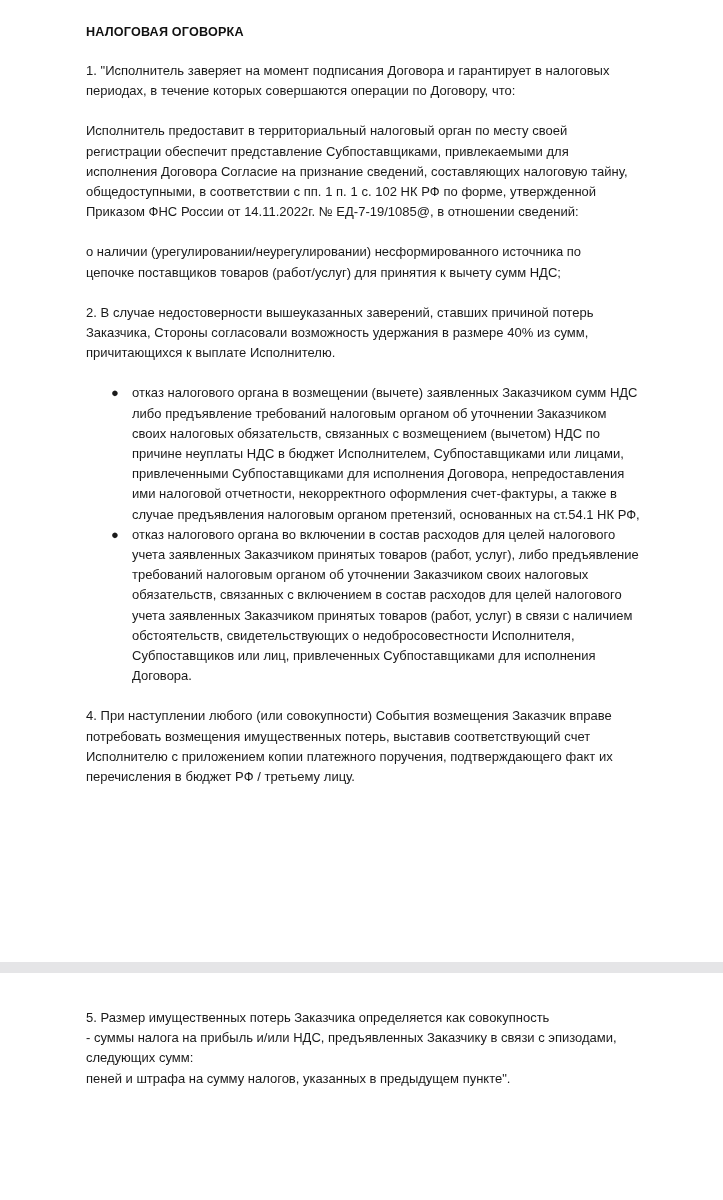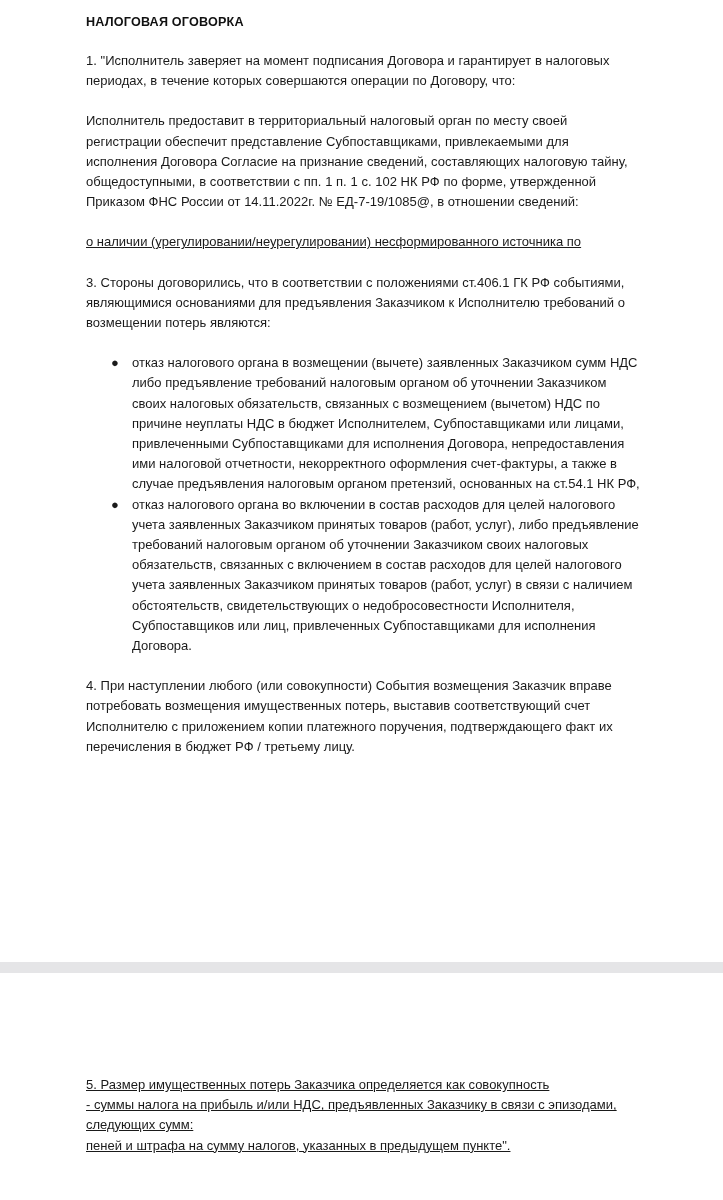--- a/index.html
+++ b/index.html
@@ -19,25 +19,25 @@
     position: relative;
     width: 723px;
     background: #ffffff;
   }
   .page-section {
     box-sizing: border-box;
     padding: 0 83px 0 86px;
     background: #ffffff;
   }
   .page-section.first {
-    padding-top: 12px;
+    padding-top: 22px;
     height: 962px;
   }
   .page-section.second {
-    padding-top: 90px;
+    padding-top: 35px;
     height: 228px;
   }
   .doc-heading {
     font-size: 12.6px;
     font-weight: bold;
     letter-spacing: 0.2px;
     line-height: 20px;
     margin: 0 0 19px 0;
     color: #111111;
   }
@@ -69,22 +69,21 @@
     font-size: 13px;
     line-height: 20.2px;
     color: #1a1a1a;
   }
   .page-break-band {
     width: 723px;
     height: 11px;
     background: #e5e5e7;
   }
   .line-group {
-    margin: 12px 0 20px 0;
-    text-decoration: underline;
+    margin: 0 0 20px 0;
   }
   .line-group .sub-line {
     font-size: 13px;
     line-height: 20.2px;
     color: #1a1a1a;
   }
 </style>
 </head>
 <body>
 
@@ -93,24 +92,25 @@
   <section class="page-section first">
 
     <h1 class="doc-heading">НАЛОГОВАЯ ОГОВОРКА</h1>
 
     <p class="para">1. "Исполнитель заверяет на момент подписания Договора и гарантирует в налоговых периодах, в течение которых совершаются операции по Договору, что:</p>
 
     <p class="para">Исполнитель предоставит в территориальный налоговый орган по месту своей регистрации обеспечит представление Субпоставщиками, привлекаемыми для исполнения Договора Согласие на признание сведений, составляющих налоговую тайну, общедоступными, в соответствии с пп. 1 п. 1 с. 102 НК РФ по форме, утвержденной Приказом ФНС России от 14.11.2022г. № ЕД-7-19/1085@, в отношении сведений:</p>
 
     <div class="line-group">
       <div class="sub-line">о наличии (урегулировании/неурегулировании) несформированного источника по</div>
+      <div class="sub-line">цепочке поставщиков товаров (работ/услуг) для принятия к вычету сумм НДС;</div>
     </div>
 
+    <p class="para">2.  В случае недостоверности вышеуказанных заверений, ставших причиной потерь Заказчика, Стороны согласовали возможность удержания в размере 40% из сумм, причитающихся к выплате Исполнителю.</p>
 
-    <p class="para">3. Стороны договорились, что в соответствии с положениями ст.406.1 ГК РФ событиями, являющимися основаниями для предъявления Заказчиком к Исполнителю требований о возмещении потерь являются:</p>
 
     <ul class="bullet-list">
       <li class="bullet-item">
         <span class="bullet-marker">●</span>
         <span>отказ налогового органа в возмещении (вычете) заявленных Заказчиком сумм НДС либо предъявление требований налоговым органом об уточнении Заказчиком своих налоговых обязательств, связанных с возмещением (вычетом) НДС по причине неуплаты НДС в бюджет Исполнителем, Субпоставщиками или лицами, привлеченными Субпоставщиками для исполнения Договора, непредоставления ими налоговой отчетности, некорректного оформления счет-фактуры, а также в случае предъявления налоговым органом претензий, основанных на ст.54.1 НК РФ,</span>
       </li>
       <li class="bullet-item">
         <span class="bullet-marker">●</span>
         <span>отказ налогового органа во включении в состав расходов для целей налогового учета заявленных Заказчиком принятых товаров (работ, услуг), либо предъявление требований налоговым органом об уточнении Заказчиком своих налоговых обязательств, связанных с включением в состав расходов для целей налогового учета заявленных Заказчиком принятых товаров (работ, услуг) в связи с наличием обстоятельств, свидетельствующих о недобросовестности Исполнителя, Субпоставщиков или лиц, привлеченных Субпоставщиками для исполнения Договора.</span>
       </li>

